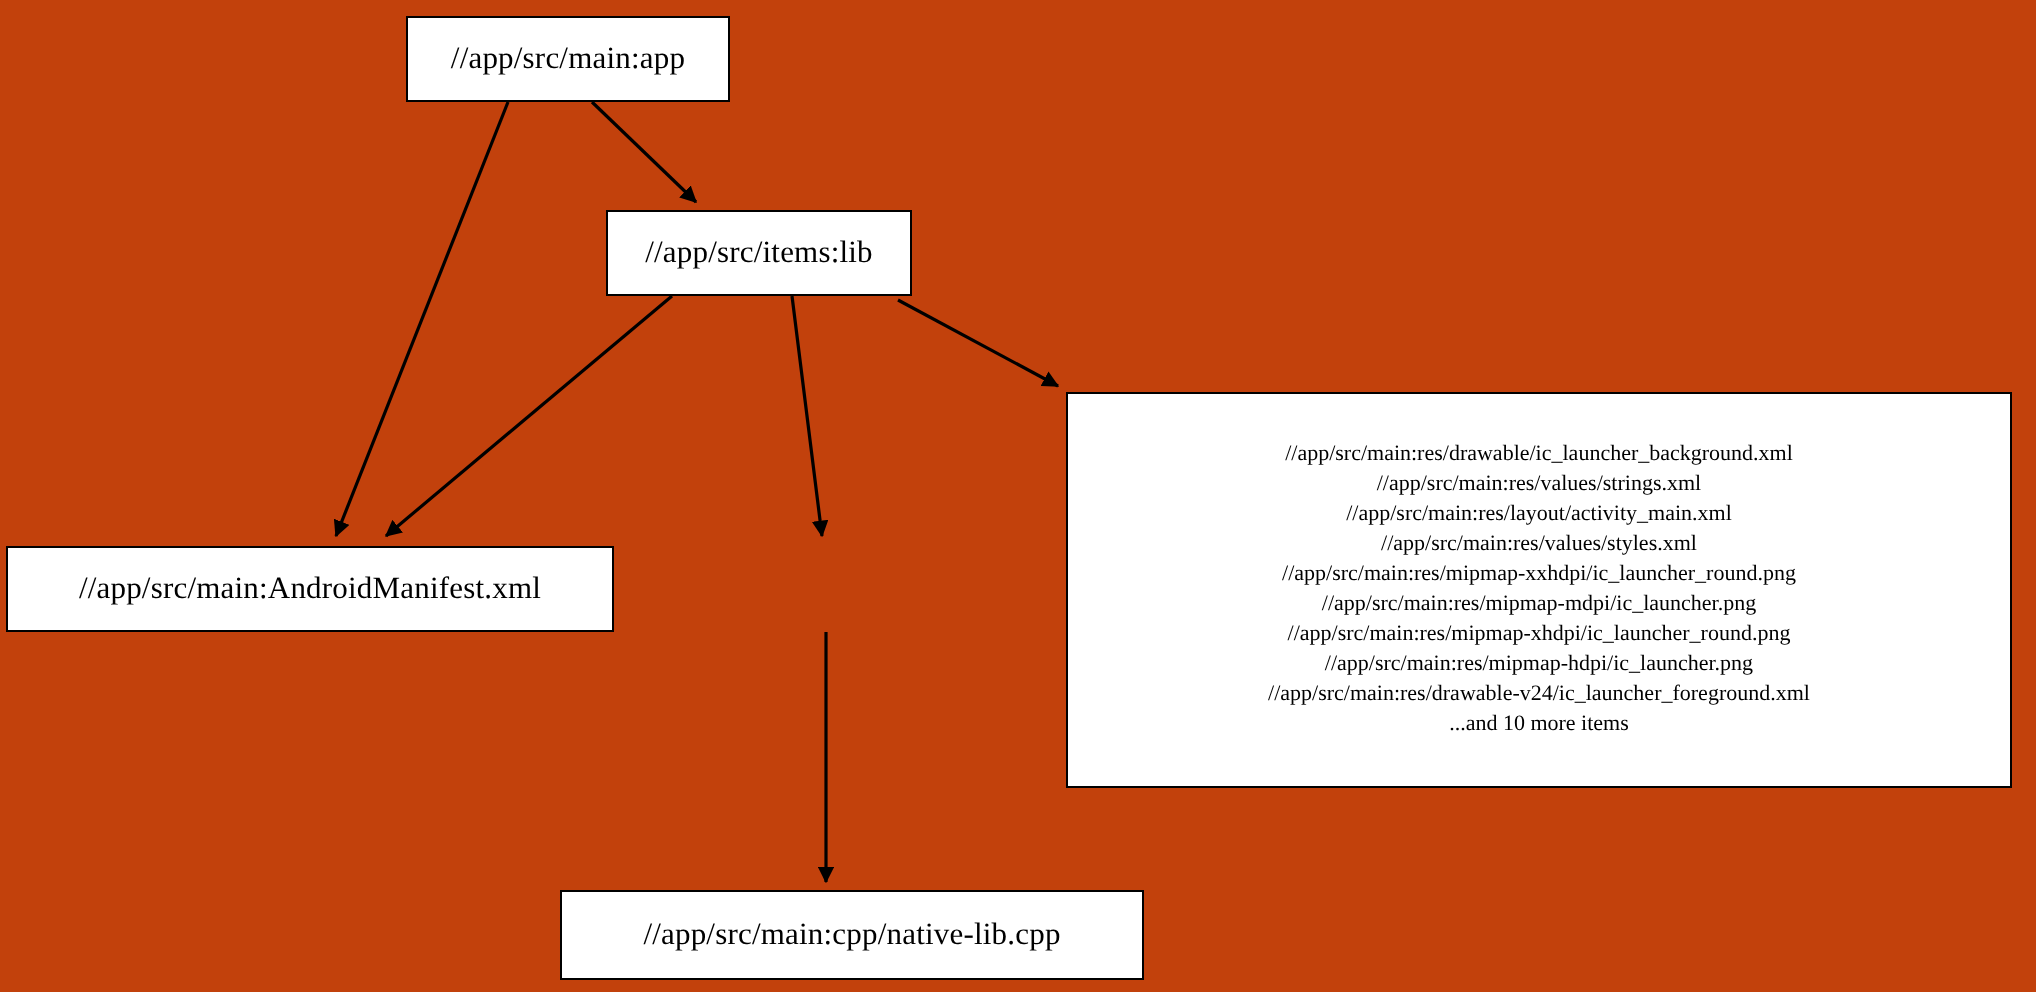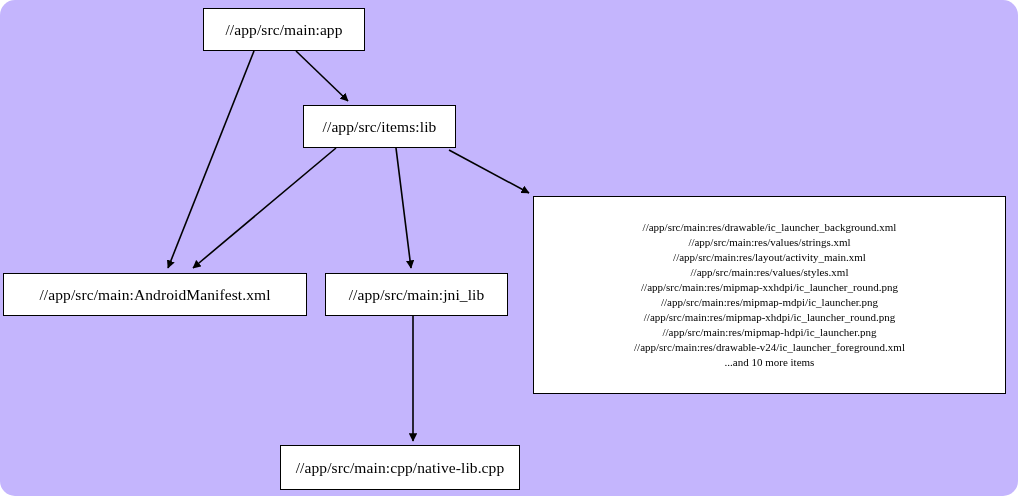--- a/index.html
+++ b/index.html
@@ -9,23 +9,22 @@
     background: #ffffff;
   }
   body {
     font-family: "Liberation Serif", "DejaVu Serif", serif;
     color: #000000;
   }
   #canvas {
     position: relative;
     width: 1018px;
     height: 496px;
-    background: #c4b5fd;
+    background: #c2410c;
     overflow: hidden;
-    border-radius: 15px;
   }
   #edge-layer {
     position: absolute;
     left: 0;
     top: 0;
     width: 1018px;
     height: 496px;
     pointer-events: none;
   }
   .node {
@@ -50,21 +49,21 @@
     text-align: center;
     white-space: pre-line;
     font-size: 11px;
     line-height: 1.365;
   }
   #node-app       { left: 203px; top: 8px;   width: 162px; height: 43px; }
   #node-lib       { left: 303px; top: 105px; width: 153px; height: 43px; }
   #node-manifest  { left: 3px;   top: 273px; width: 304px; height: 43px; }
   #node-jnilib    { left: 325px; top: 273px; width: 183px; height: 43px; }
   #node-res       { left: 533px; top: 196px; width: 473px; height: 198px; }
-  #node-nativelib { left: 280px; top: 445px; width: 240px; height: 45px; }
+  #node-nativelib { left: 280px; top: 445px; width: 292px; height: 45px; }
 </style>
 </head>
 <body>
 
 <div id="canvas">
 
   <svg id="edge-layer" viewBox="0 0 1018 496" width="1018" height="496" xmlns="http://www.w3.org/2000/svg">
     <defs>
       <marker id="arrow" viewBox="0 0 10 10" refX="9.2" refY="5" markerWidth="5.2" markerHeight="5.2" orient="auto-start-reverse">
         <path d="M 0 0 L 10 5 L 0 10 z" fill="#000000"></path>
@@ -89,23 +88,20 @@
   </div>
 
   <div class="node" id="node-lib">
     <span class="node-label">//app/src/items:lib</span>
   </div>
 
   <div class="node" id="node-manifest">
     <span class="node-label">//app/src/main:AndroidManifest.xml</span>
   </div>
 
-  <div class="node" id="node-jnilib">
-    <span class="node-label">//app/src/main:jni_lib</span>
-  </div>
 
   <div class="node" id="node-res">
     <span class="node-multi">//app/src/main:res/drawable/ic_launcher_background.xml
 //app/src/main:res/values/strings.xml
 //app/src/main:res/layout/activity_main.xml
 //app/src/main:res/values/styles.xml
 //app/src/main:res/mipmap-xxhdpi/ic_launcher_round.png
 //app/src/main:res/mipmap-mdpi/ic_launcher.png
 //app/src/main:res/mipmap-xhdpi/ic_launcher_round.png
 //app/src/main:res/mipmap-hdpi/ic_launcher.png

